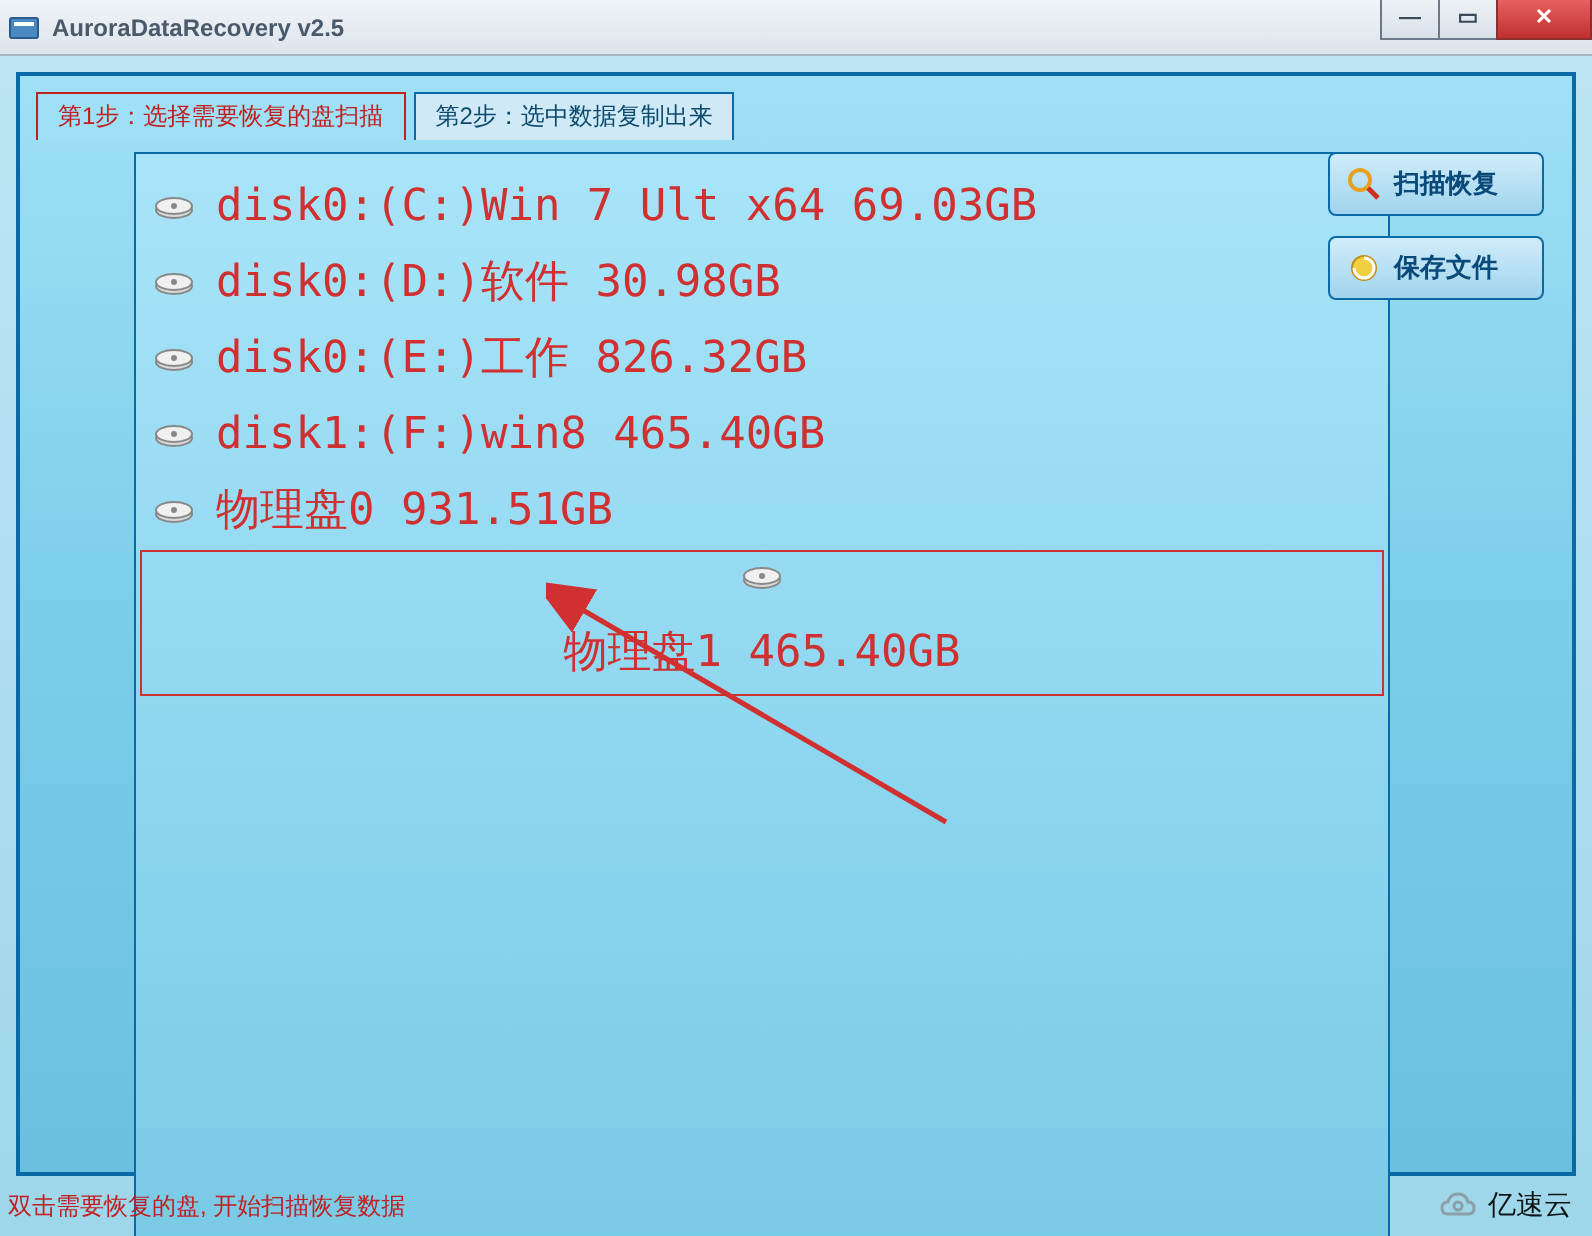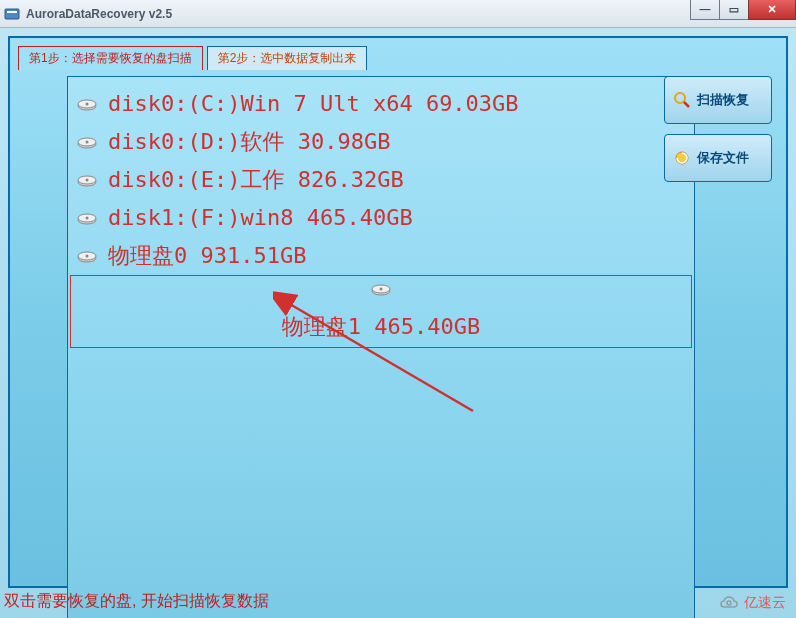--- a/index.html
+++ b/index.html
@@ -66,21 +66,21 @@
   display: flex;
   gap: 4px;
   margin-bottom: 12px;
 }
 .tab {
   padding: 3px 10px;
   font-size: 12px;
   border: 1px solid #0a6aa8;
   border-bottom: none;
   background: #cfeaf6;
-  color: #c2410c;
+  color: #0c4a6e;
   position: relative;
 }
 .tab.active {
   background: #9fe0f7;
   color: #c02020;
   border-color: #c02020;
 }
 .disk-panel {
   position: absolute;
   left: 18px;
@@ -169,48 +169,48 @@
 .right-buttons {
   position: absolute;
   right: 14px;
   top: 38px;
   width: 108px;
   display: flex;
   flex-direction: column;
   gap: 10px;
 }
 .r-btn {
-  height: 48px;
+  height: 32px;
   border: 1px solid #0a6aa8;
   border-radius: 4px;
   background: linear-gradient(#d0ecfa, #a0d4ec);
   display: flex;
   align-items: center;
   gap: 6px;
   padding: 0 8px;
   color: #0a4a7a;
   font-size: 13px;
   font-weight: bold;
 }
 .r-btn .ricon { width: 18px; height: 18px; flex-shrink:0;}
 .statusbar {
   position: absolute;
   left: 4px;
   bottom: 6px;
   color: #c02020;
-  font-size: 16px;
+  font-size: 12px;
 }
 .watermark {
   position: absolute;
   right: 10px;
   bottom: 4px;
   display: flex;
   align-items: center;
   gap: 4px;
-  color: #ef4444;
+  color: #000000;
   font-size: 14px;
   opacity: 0.9;
 }
 .watermark .wicon { width: 22px; height: 22px; }
 </style>
 </head>
 <body>
 
 <div class="titlebar">
   <span class="icon">

